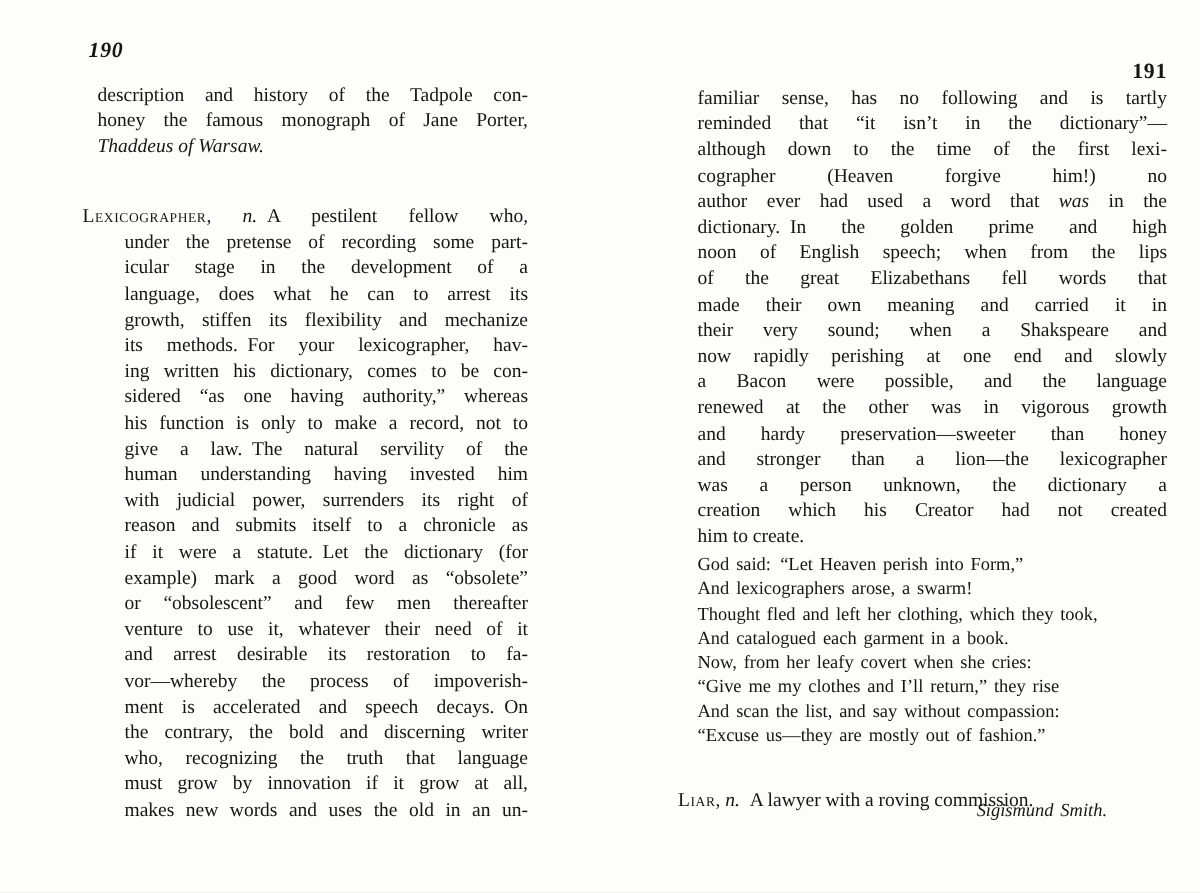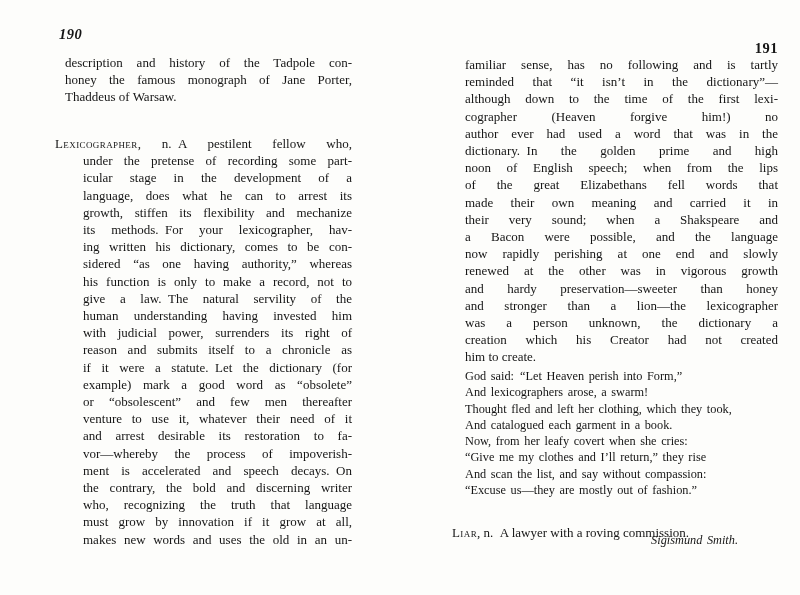--- a/index.html
+++ b/index.html
@@ -23,21 +23,21 @@
     font-size: 14.5px;
     letter-spacing: 0.5px;
   }
   
   .justify .tline      { text-align: justify; text-align-last: justify; }
   .justify .tline:last-child { text-align-last: left; }
   .justify-all .tline  { text-align: justify; text-align-last: justify; }
   
   .hang .tline             { margin-left: 28px; }
   .hang .tline:first-child { margin-left: 0; }
-  .i  { }
+  .i  { font-style: italic; }
   .sc { font-variant: small-caps; letter-spacing: 0.4px; }
   #page-num-left  { left: 59px;  top: 26px; font-style: italic; }
   #page-num-right { left: 452px; top: 24px; width: 326px; text-align: right; margin-top: 16px; }
   #tadpole-tail   { left: 65px;  top: 54px;  width: 287px; }
   #lexicographer  { left: 55px;  top: 135px; width: 297px; }
   #lex-cont       { left: 465px; top: 56px;  width: 313px; }
   #verse {
     left: 465px; top: 368px; width: 313px;
     font-size: 12.3px; line-height: 16.3px; word-spacing: 1.5px;
   }
@@ -95,22 +95,22 @@
       <div class="tline">familiar sense, has no following and is tartly</div>
       <div class="tline">reminded that “it isn’t in the dictionary”—</div>
       <div class="tline">although down to the time of the first lexi-</div>
       <div class="tline">cographer (Heaven forgive him!) no</div>
       <div class="tline">author ever had used a word that <span class="i">was</span> in the</div>
       <div class="tline">dictionary. In the golden prime and high</div>
       <div class="tline">noon of English speech; when from the lips</div>
       <div class="tline">of the great Elizabethans fell words that</div>
       <div class="tline">made their own meaning and carried it in</div>
       <div class="tline">their very sound; when a Shakspeare and</div>
+      <div class="tline">now rapidly perishing at one end and slowly</div>
       <div class="tline">a Bacon were possible, and the language</div>
-      <div class="tline">now rapidly perishing at one end and slowly</div>
       <div class="tline">renewed at the other was in vigorous growth</div>
       <div class="tline">and hardy preservation—sweeter than honey</div>
       <div class="tline">and stronger than a lion—the lexicographer</div>
       <div class="tline">was a person unknown, the dictionary a</div>
       <div class="tline">creation which his Creator had not created</div>
       <div class="tline">him to create.</div>
     </div>
 
   <div id="verse" class="block">
     <div>

